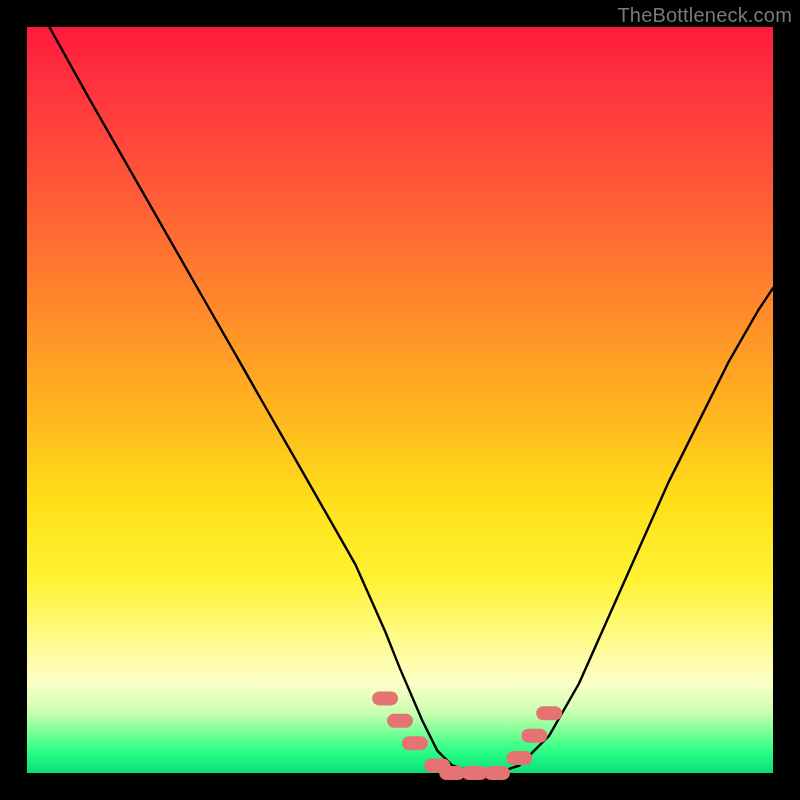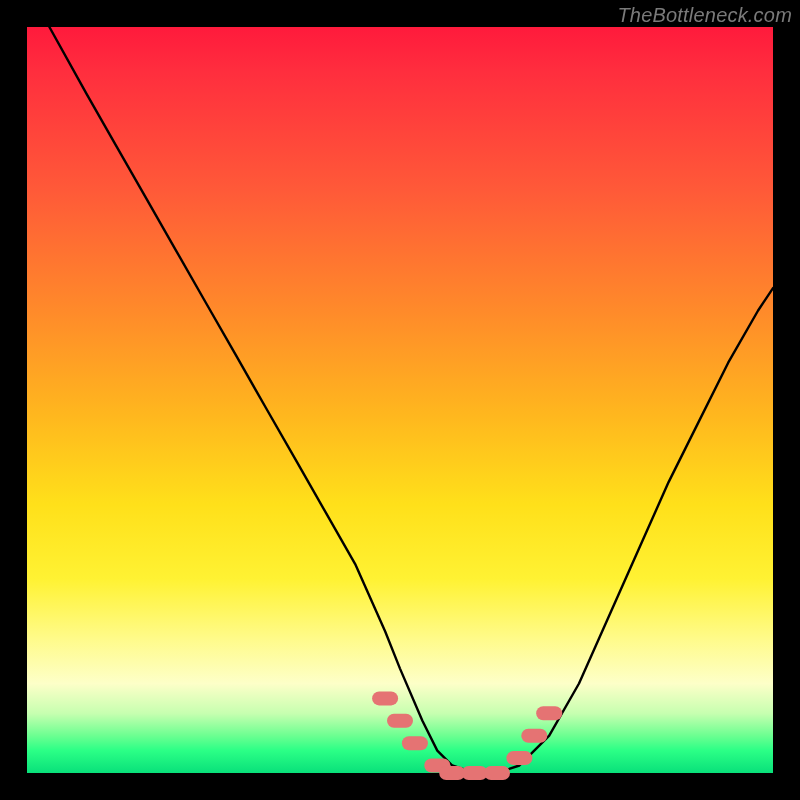--- a/index.html
+++ b/index.html
@@ -11,21 +11,20 @@
     overflow: hidden;
     font-family: Arial, Helvetica, sans-serif;
   }
   .frame {
     position: absolute;
     left: 0;
     top: 0;
     width: 800px;
     height: 800px;
     background: #000;
-    font-style: italic;
   }
   .plot {
     position: absolute;
     left: 27px;
     top: 27px;
     width: 746px;
     height: 746px;
     
     background: linear-gradient(
       to bottom,

